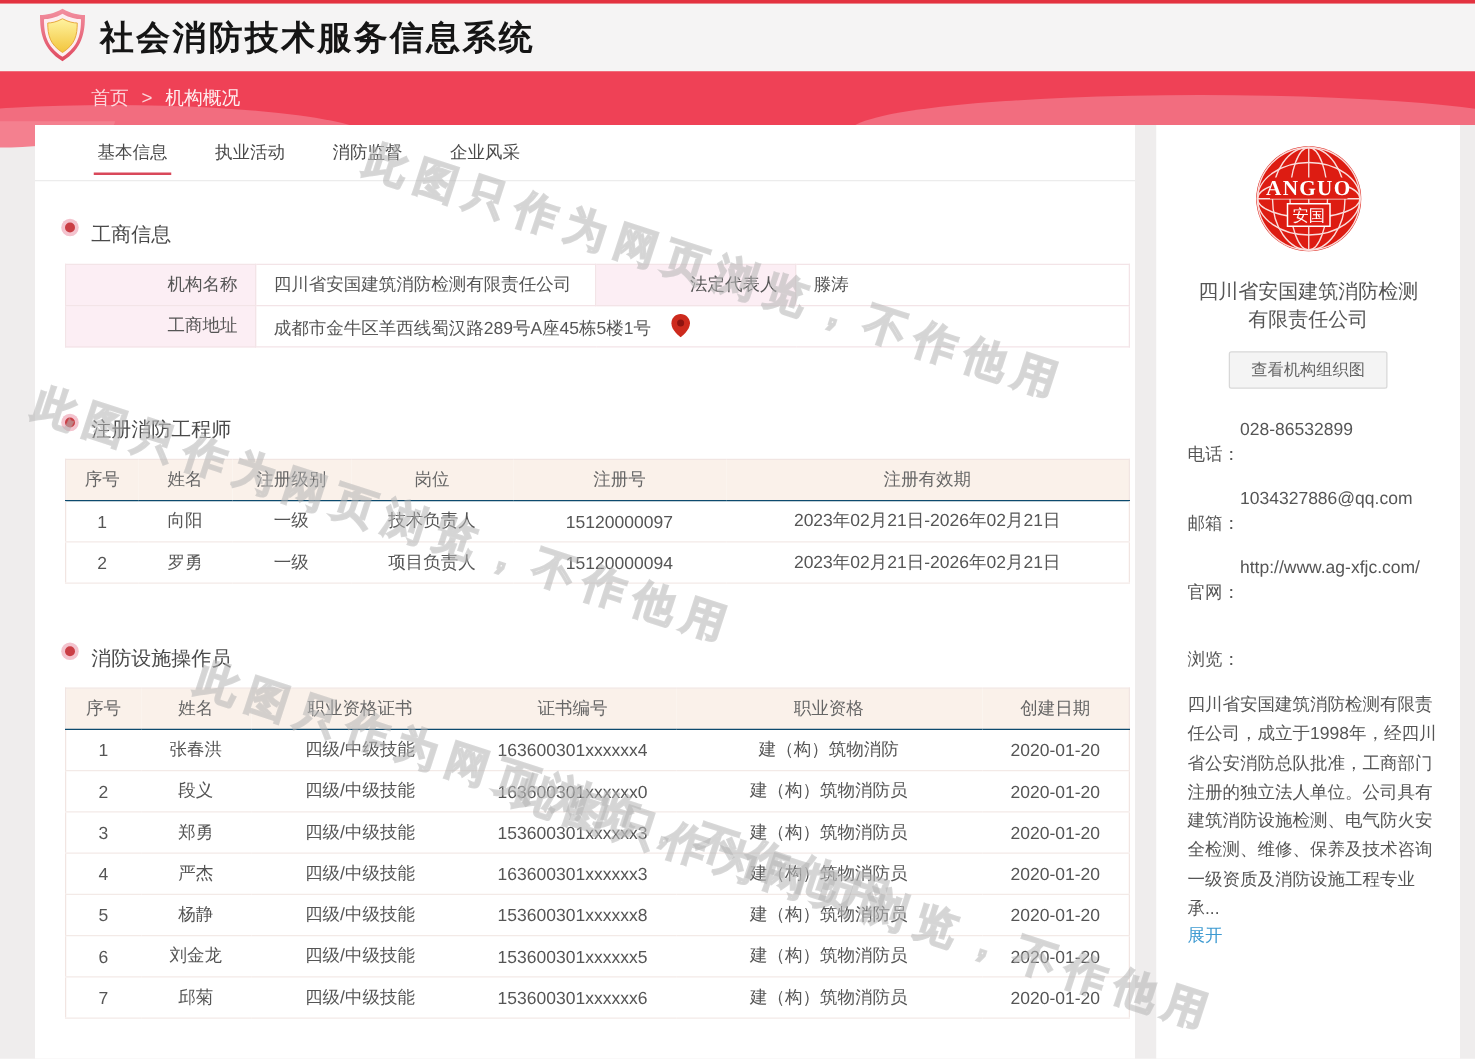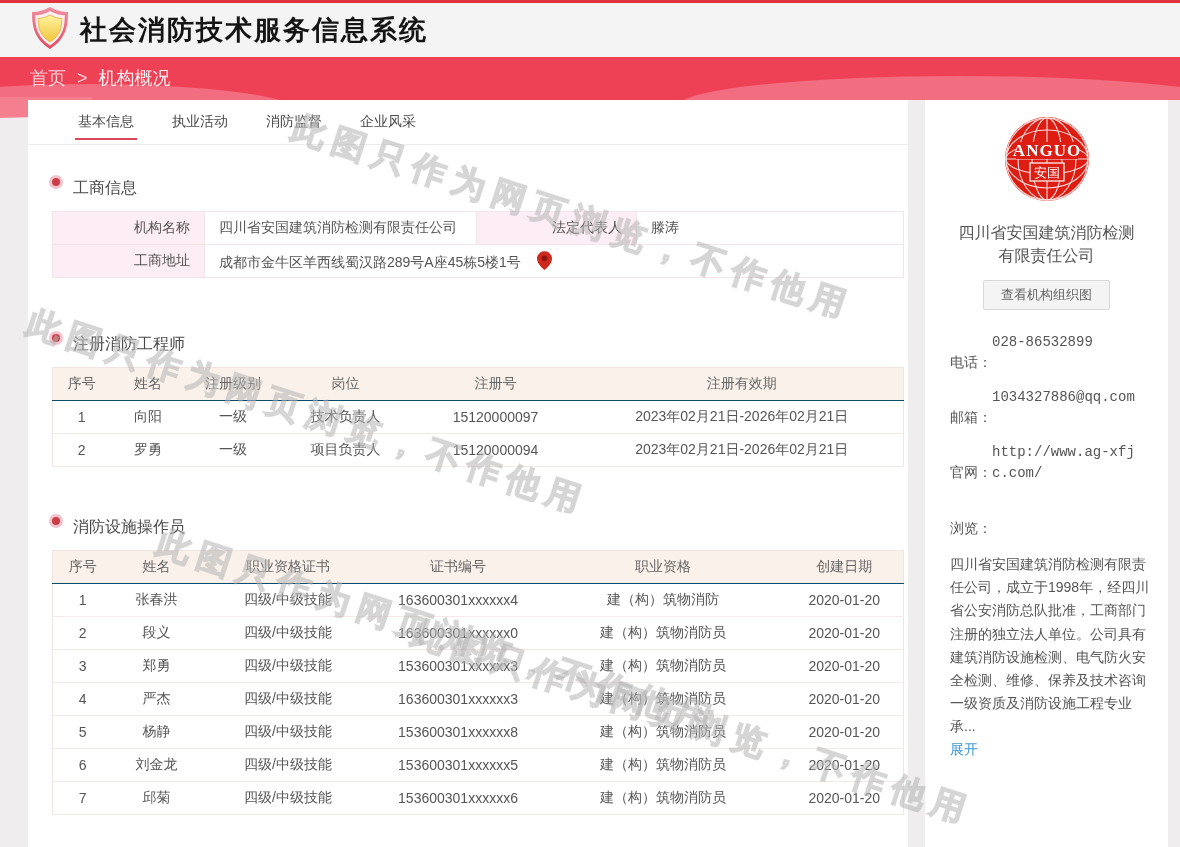--- a/index.html
+++ b/index.html
@@ -30,21 +30,21 @@
     width:560px; height:58px; border-radius:50%;
     background:#f26d7f;
   }
   .redbar::before {
     content:""; position:absolute; left:-120px; bottom:-40px;
     width:420px; height:56px; border-radius:50%;
     background:#f26d7f;
   }
   .breadcrumb {
     position:relative; z-index:2; line-height:43px; padding-left:30px;
-    font-size:18px; color:rgba(255,255,255,.78);
+    font-size:15px; color:rgba(255,255,255,.78);margin-left:43px;
   }
   .breadcrumb .crumb-sep { margin:0 6px; }
   .breadcrumb .crumb-current { color:rgba(255,255,255,.92); }
   .left-wedge {
     position:absolute; left:0; top:97px; width:92px; height:21px;
     background:#f4808f; border-radius:0 0 100% 0; z-index:1;
   }
   
   .main-card {
     position:absolute; left:28px; top:100px; width:880px; height:747px;
@@ -102,21 +102,21 @@
     line-height:1.45; text-align:center;
   }
   .org-btn {
     display:inline-block; padding:5px 17px; background:#f4f4f4;
     border:1px solid #d8d8d8; border-radius:2px; font-size:13px;
     color:#666; cursor:pointer;
   }
   .contacts { margin:22px 20px 0 25px; text-align:left; }
   .contact-row { display:flex; font-size:14px; color:#555; margin-bottom:13px; line-height:1.55; }
   .contact-label { white-space:nowrap;margin-top:20px; }
-  .contact-value { word-break:break-all; width:158px;font-family:Liberation Mono, monospace; }
+  .contact-value { word-break:break-all; width:158px; }
   .intro-title { text-align:left; font-size:16px; color:#555; margin:16px 0 10px 25px; }
   .intro-text {
     text-align:left; font-size:14px; color:#555; line-height:1.66;
     margin:0 18px 2px 25px;
   }
   .expand-link {
     display:block; text-align:left; margin-left:25px; font-size:14px;
     color:#3d9ad1; cursor:pointer;
   }
   

